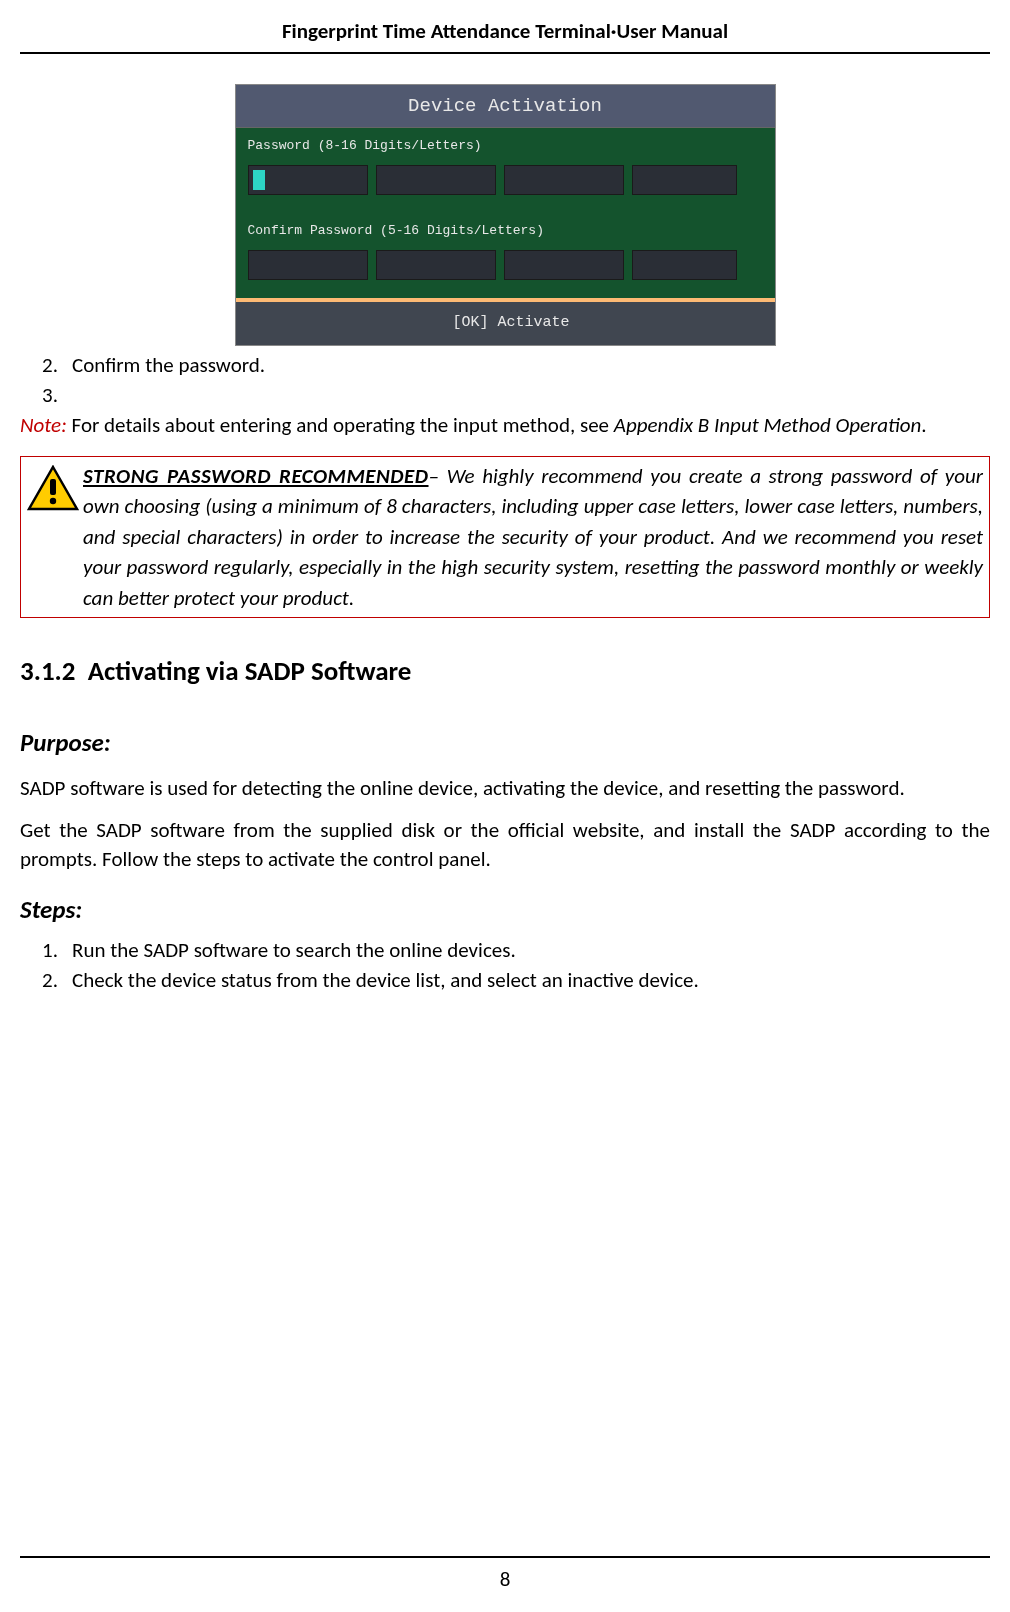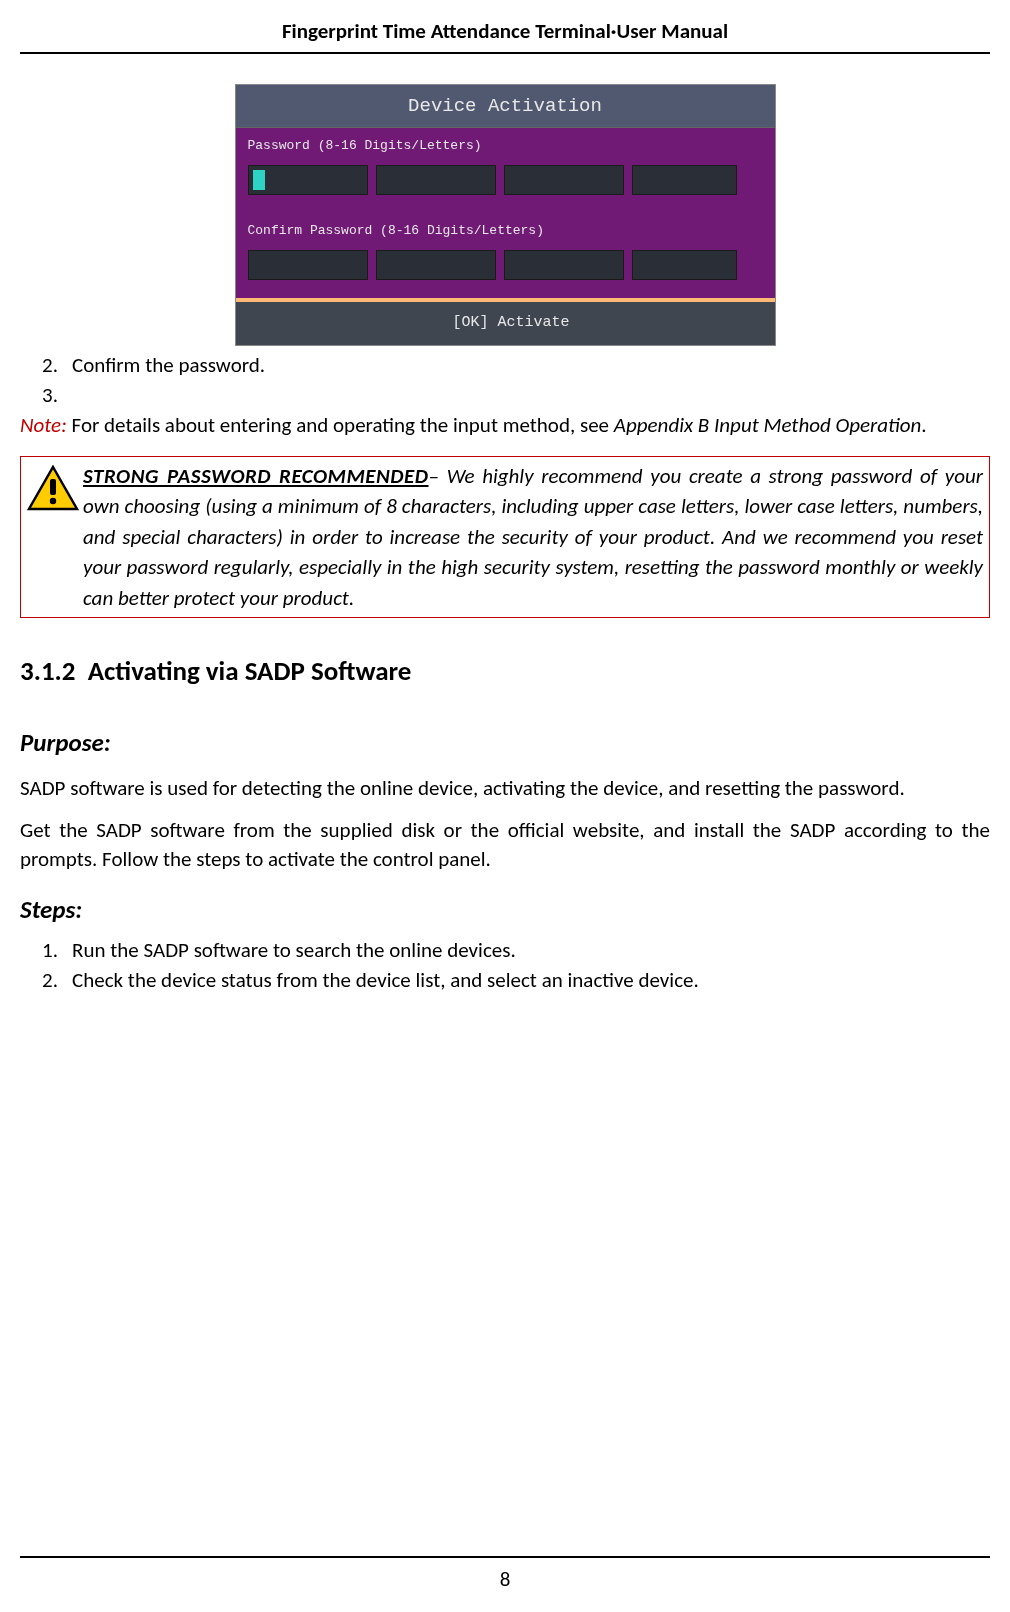--- a/index.html
+++ b/index.html
@@ -20,21 +20,21 @@
       font-weight: bold;
       font-size: 21px;
       padding: 18px 0 8px 0;
       border-bottom: 2px solid #000;
       margin-bottom: 30px;
     }
     .device-screenshot {
       display: block;
       margin: 15px auto 4px auto;
       width: 541px;
-      background: #701a75;
+      background: #14532d;
       border: 1px solid #888;
     }
     .device-header {
       background: #515970;
       color: #e8e8e8;
       text-align: center;
       padding: 10px 0;
       font-family: "Courier New", monospace;
       font-size: 19px;
       border-bottom: 1px solid #666;
@@ -172,21 +172,21 @@
     <div class="device-input-row">
       <div class="device-input-seg seg1">
         <div class="cursor"></div>
       </div>
       <div class="device-input-seg seg2"></div>
       <div class="device-input-seg seg3"></div>
       <div class="device-input-seg seg4"></div>
     </div>
   </div>
   <div class="device-section">
-    <div class="device-label">Confirm Password (8-16 Digits/Letters)</div>
+    <div class="device-label">Confirm Password (5-16 Digits/Letters)</div>
     <div class="device-input-row">
       <div class="device-input-seg seg1"></div>
       <div class="device-input-seg seg2"></div>
       <div class="device-input-seg seg3"></div>
       <div class="device-input-seg seg4"></div>
     </div>
   </div>
   <div class="device-footer">
     <span>[OK] Activate</span>
   </div>

